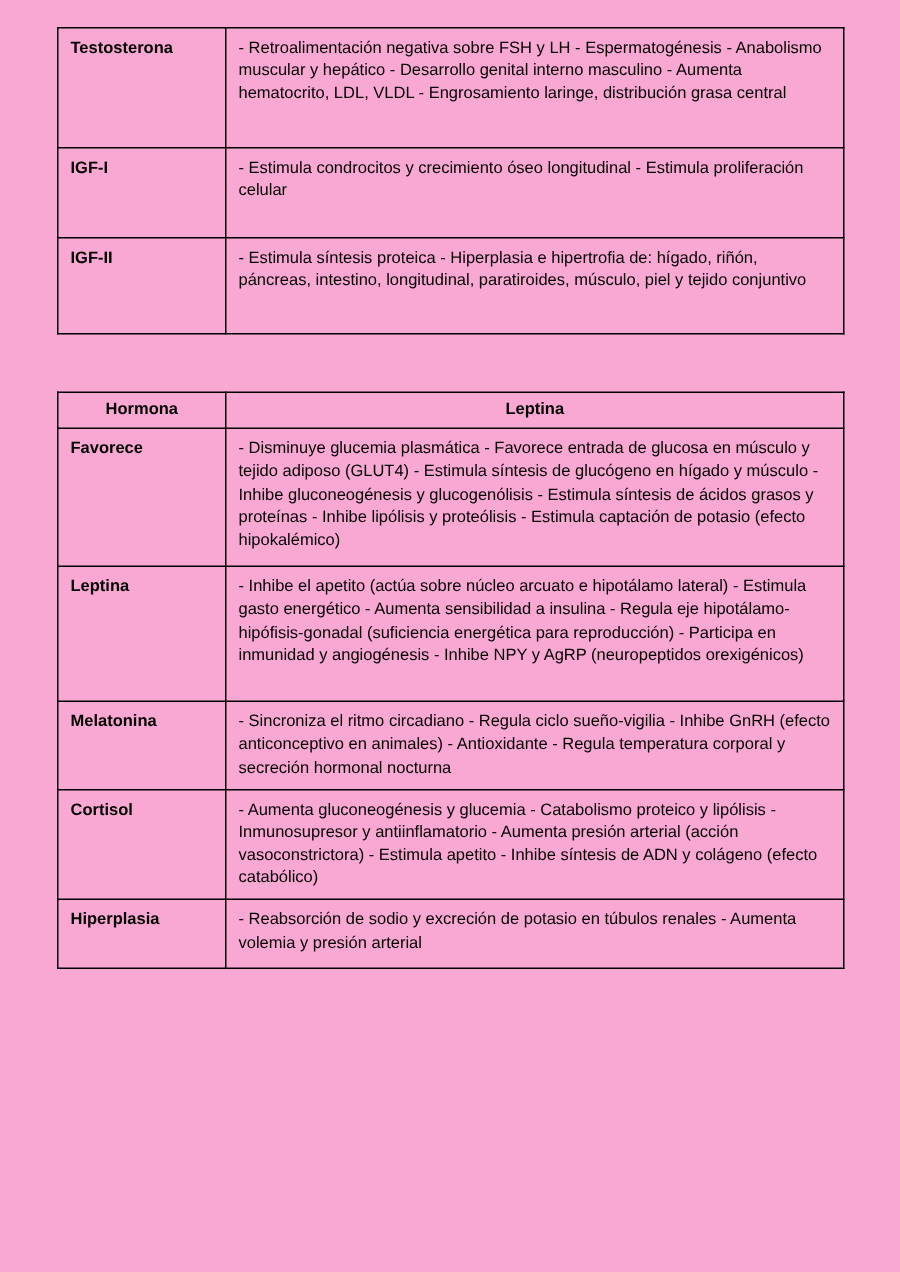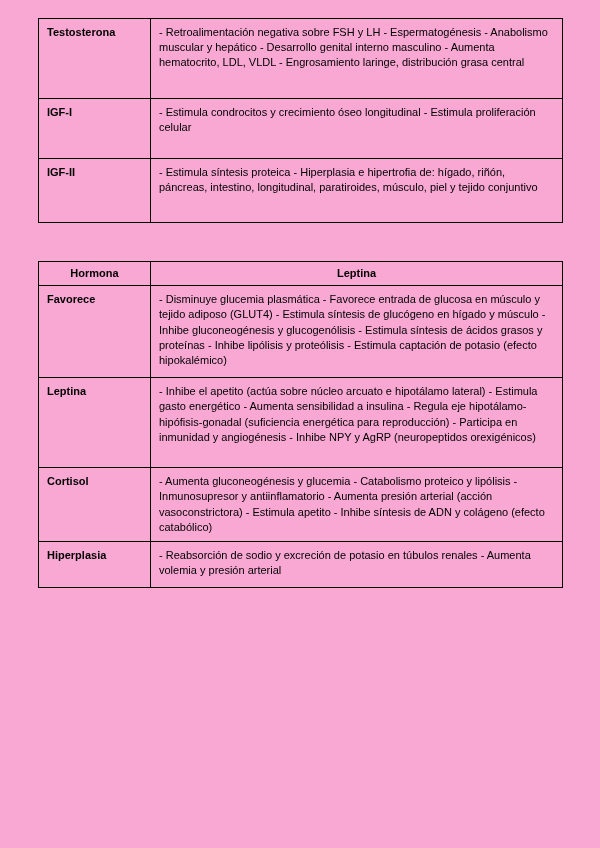--- a/index.html
+++ b/index.html
@@ -85,20 +85,24 @@
     </thead>
     <tbody>
       <tr style="height:92px;">
         <td class="hcell">Favorece</td>
         <td class="acell">- Disminuye glucemia plasmática - Favorece entrada de glucosa en músculo y tejido adiposo (GLUT4) - Estimula síntesis de glucógeno en hígado y músculo - Inhibe gluconeogénesis y glucogenólisis - Estimula síntesis de ácidos grasos y proteínas - Inhibe lipólisis y proteólisis - Estimula captación de potasio (efecto hipokalémico)</td>
       </tr>
       <tr style="height:90px;">
         <td class="hcell">Leptina</td>
         <td class="acell">- Inhibe el apetito (actúa sobre núcleo arcuato e hipotálamo lateral) - Estimula gasto energético - Aumenta sensibilidad a insulina - Regula eje hipotálamo-hipófisis-gonadal (suficiencia energética para reproducción) - Participa en inmunidad y angiogénesis - Inhibe NPY y AgRP (neuropeptidos orexigénicos)</td>
       </tr>
+      <tr style="height:58px;">
+        <td class="hcell">Melatonina</td>
+        <td class="acell">- Sincroniza el ritmo circadiano - Regula ciclo sueño-vigilia - Inhibe GnRH (efecto anticonceptivo en animales) - Antioxidante - Regula temperatura corporal y secreción hormonal nocturna</td>
+      </tr>
       <tr style="height:72px;">
         <td class="hcell">Cortisol</td>
         <td class="acell">- Aumenta gluconeogénesis y glucemia - Catabolismo proteico y lipólisis - Inmunosupresor y antiinflamatorio - Aumenta presión arterial (acción vasoconstrictora) - Estimula apetito - Inhibe síntesis de ADN y colágeno (efecto catabólico)</td>
       </tr>
       <tr style="height:46px;">
         <td class="hcell">Hiperplasia</td>
         <td class="acell">- Reabsorción de sodio y excreción de potasio en túbulos renales - Aumenta volemia y presión arterial</td>
       </tr>
     </tbody>
   </table>

